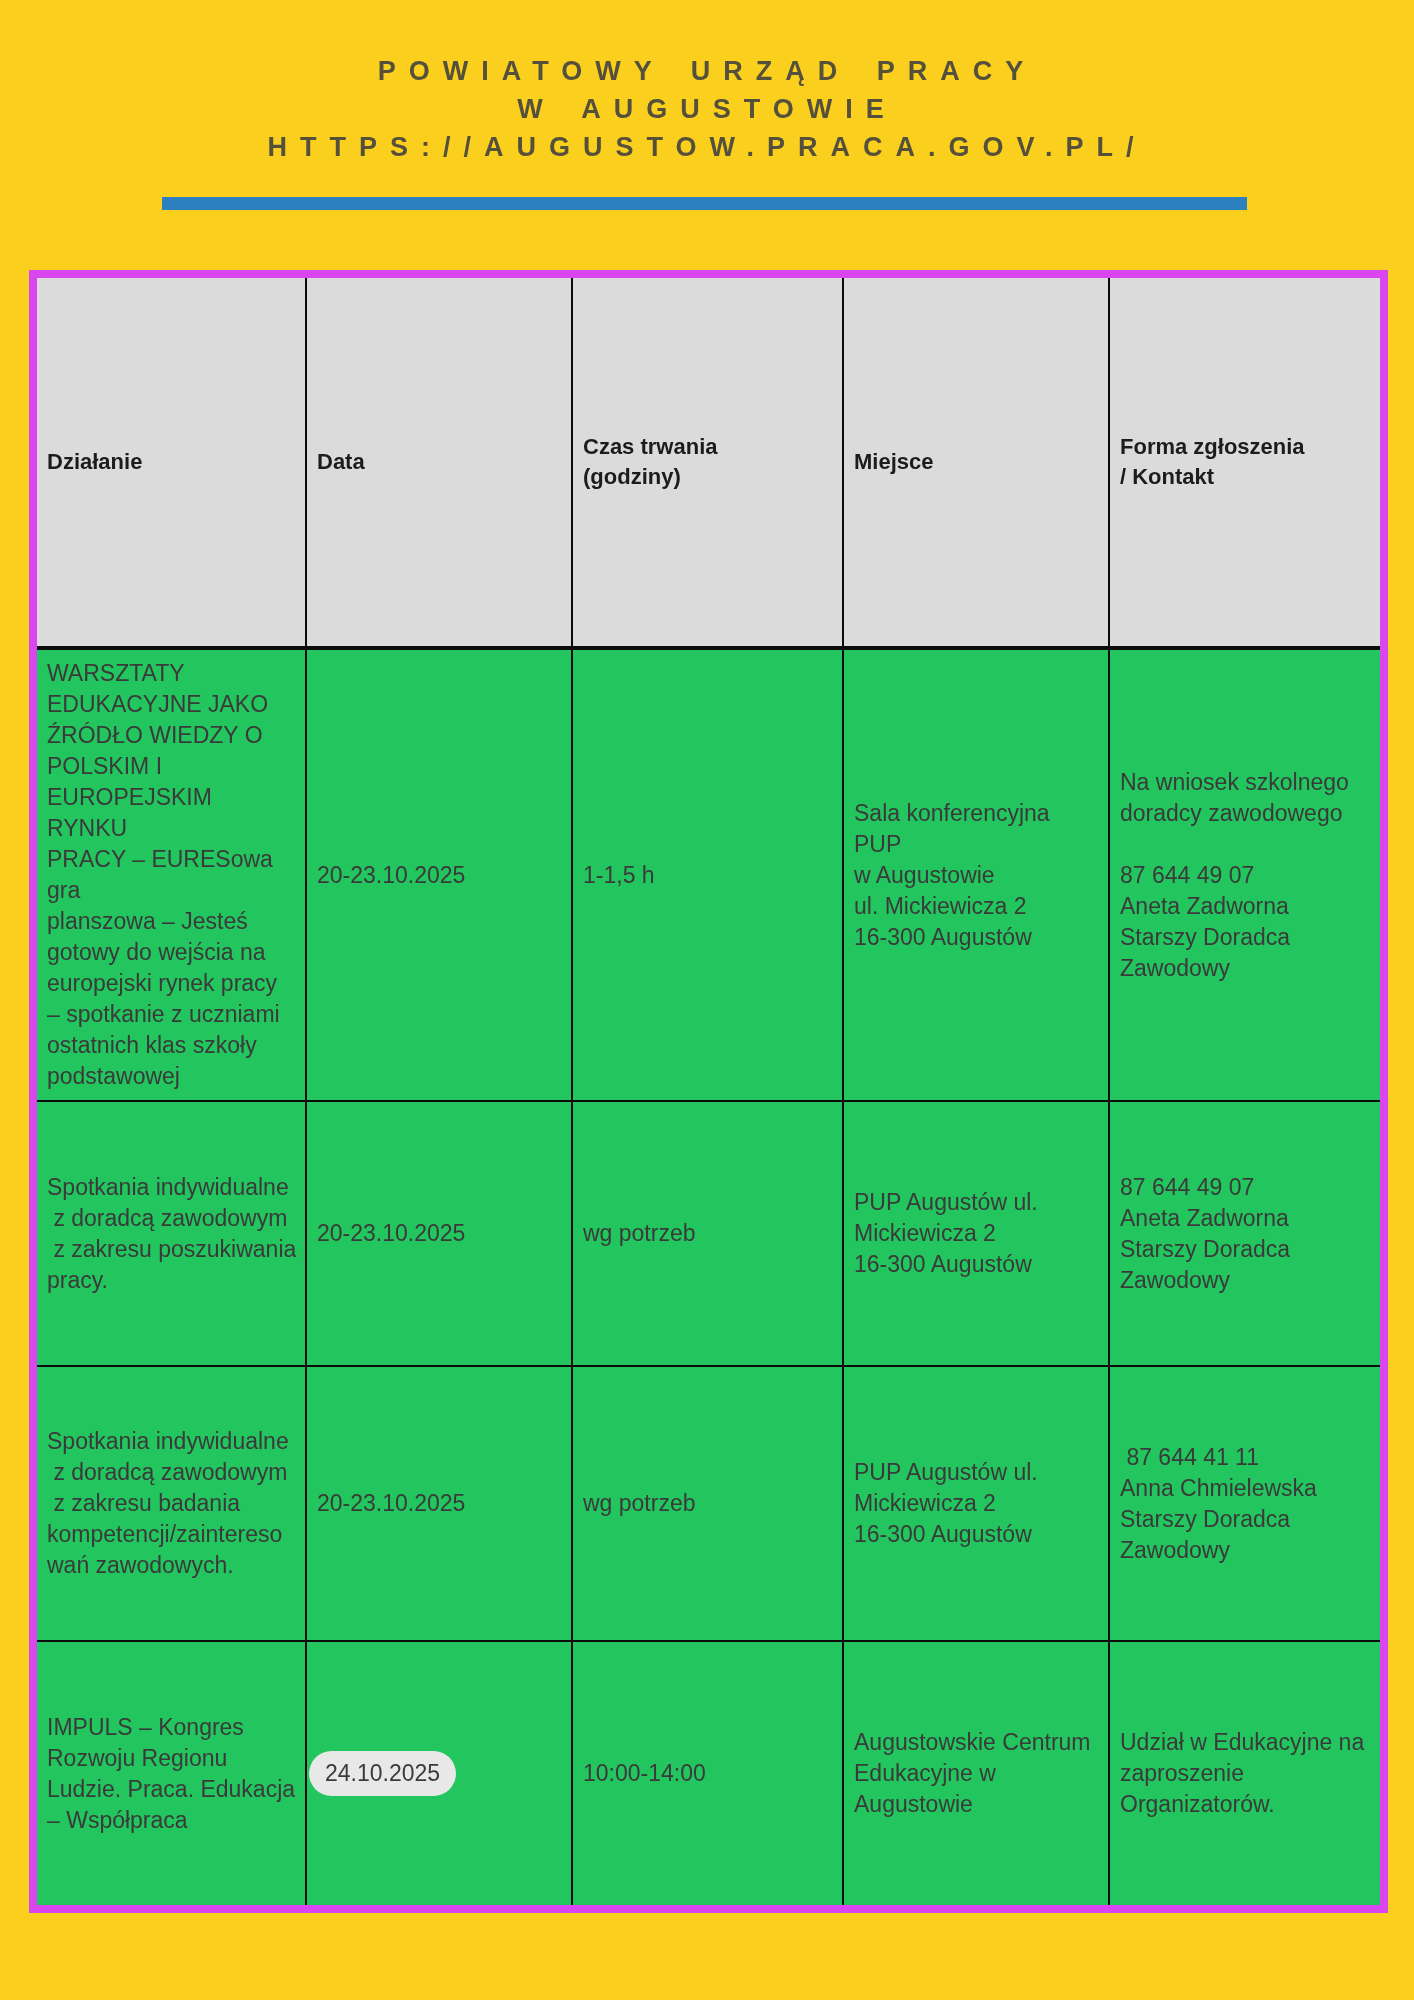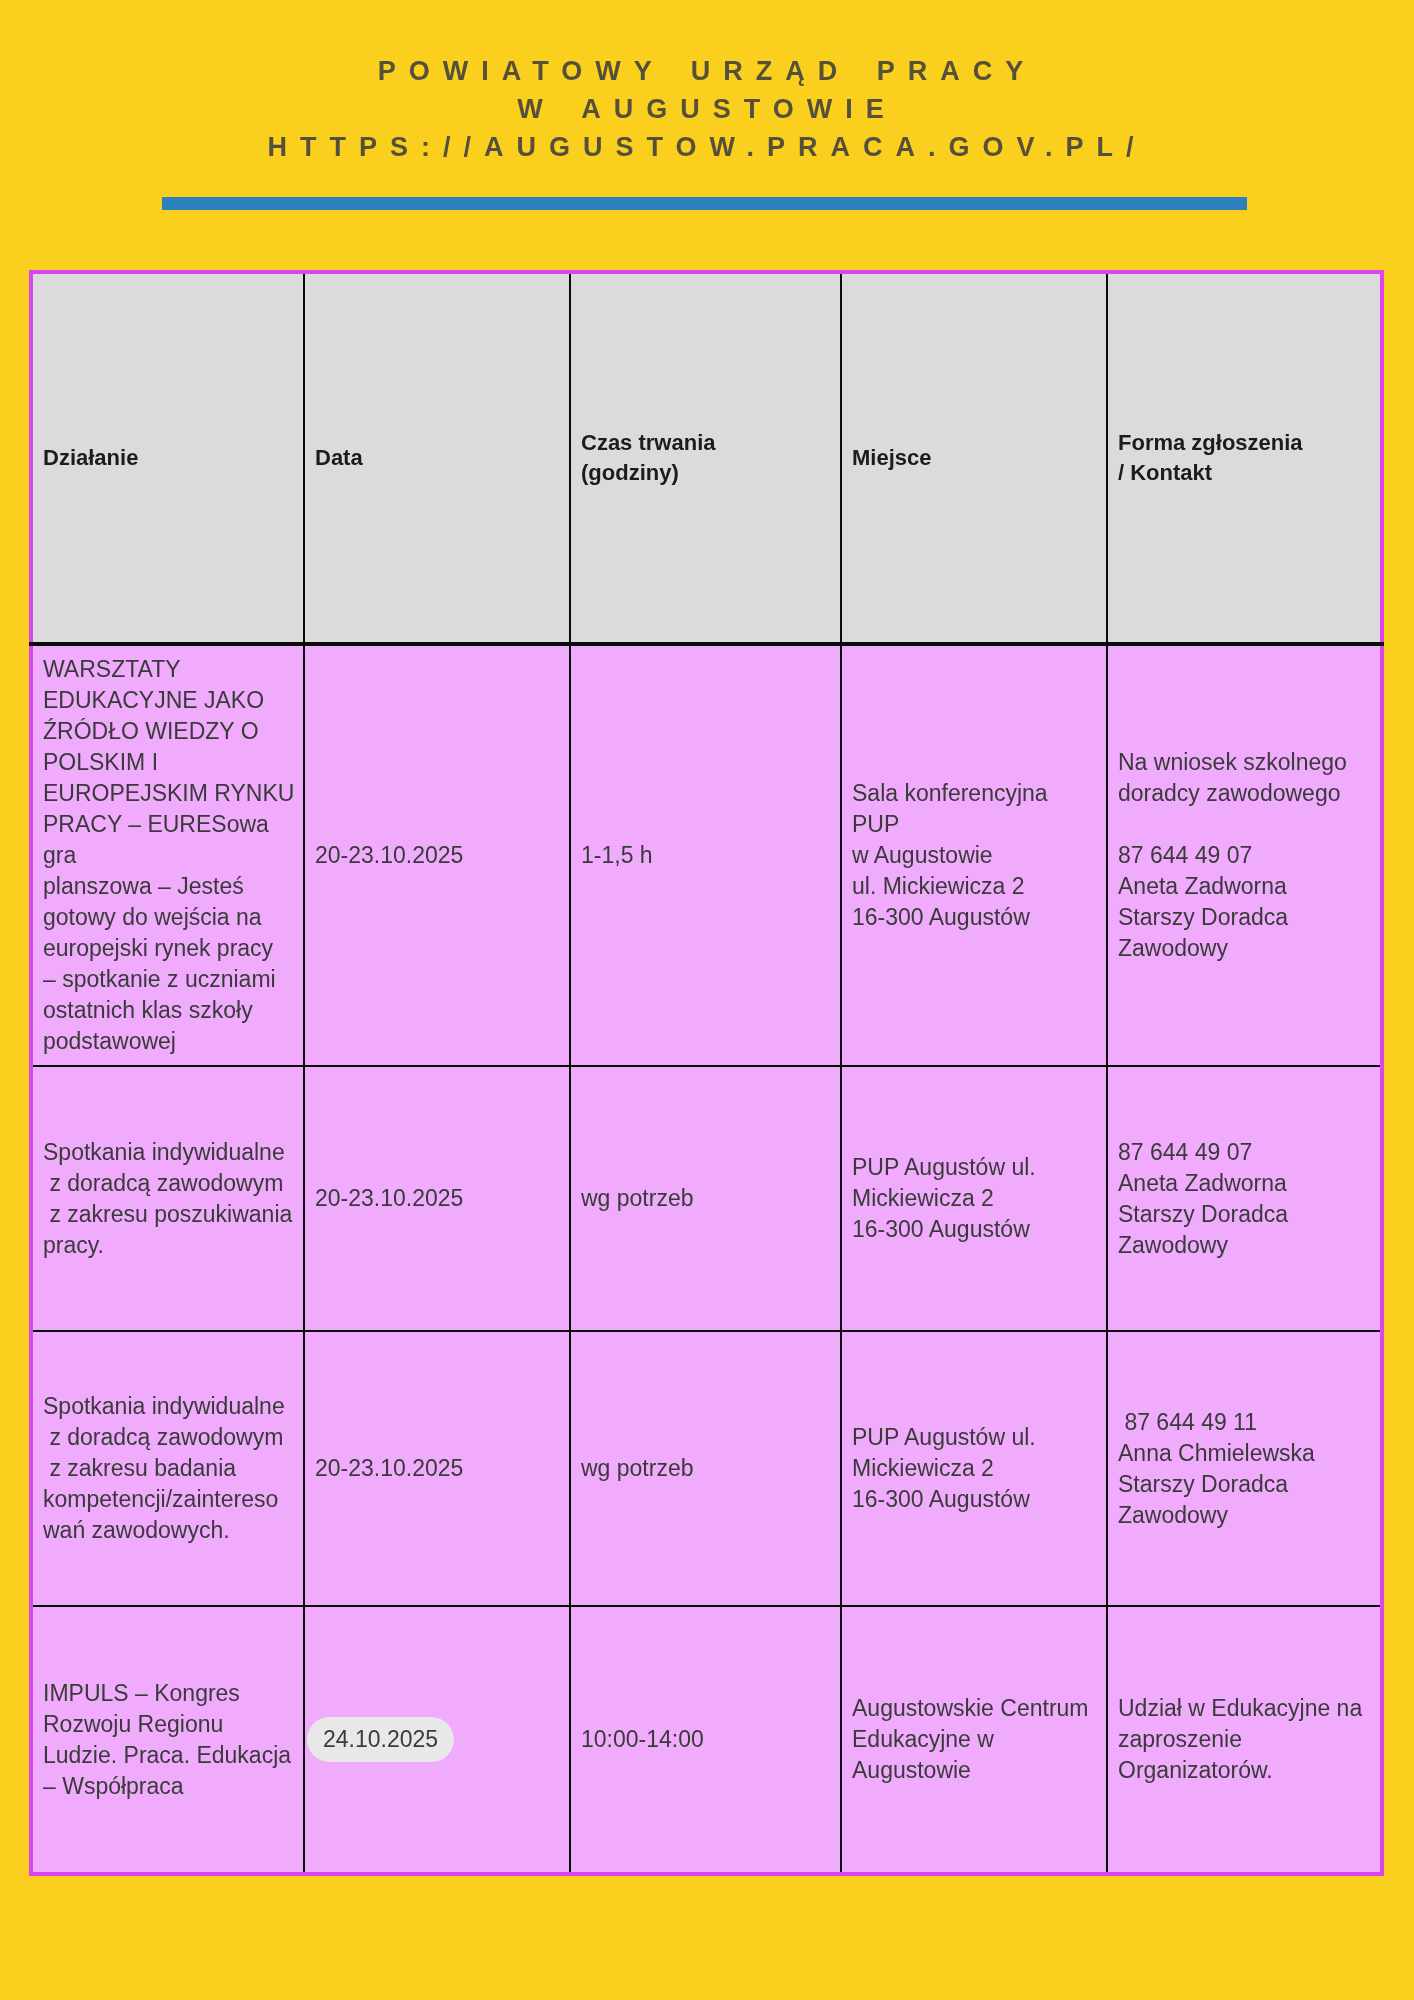--- a/index.html
+++ b/index.html
@@ -31,22 +31,22 @@
     margin:31px auto 0 162px;
     background:#2B80BD;
   }
 
   
   table.events{
     border-collapse:collapse;
     table-layout:fixed;
     margin:60px 0 0 29px;
     width:1351px;
-    background:#f0abfc;
-    border:4px solid #d946ef;
+    background:#22c55e;
+    border:8px solid #d946ef;
   }
   table.events col.c1{width:273px;}
   table.events col.c2{width:266px;}
   table.events col.c3{width:271px;}
   table.events col.c4{width:266px;}
   table.events col.c5{width:275px;}
 
   table.events th, table.events td{
     border:2px solid #0B0B0B;
     vertical-align:middle;
@@ -166,21 +166,21 @@
         <td>Spotkania indywidualne
  z doradcą zawodowym
  z zakresu badania
 kompetencji/zaintereso
 wań zawodowych.</td>
         <td class="date-cell">20-23.10.2025</td>
         <td class="duration-cell">wg potrzeb</td>
         <td>PUP Augustów ul.
 Mickiewicza 2
 16-300 Augustów</td>
-        <td> 87 644 49 11
+        <td> 87 644 41 11
 Anna Chmielewska
 Starszy Doradca
 Zawodowy</td>
       </tr>
       <tr class="row-4">
         <td>IMPULS – Kongres
 Rozwoju Regionu
 Ludzie. Praca. Edukacja
 – Współpraca</td>
         <td class="date-cell"><span class="pill">24.10.2025</span></td>

